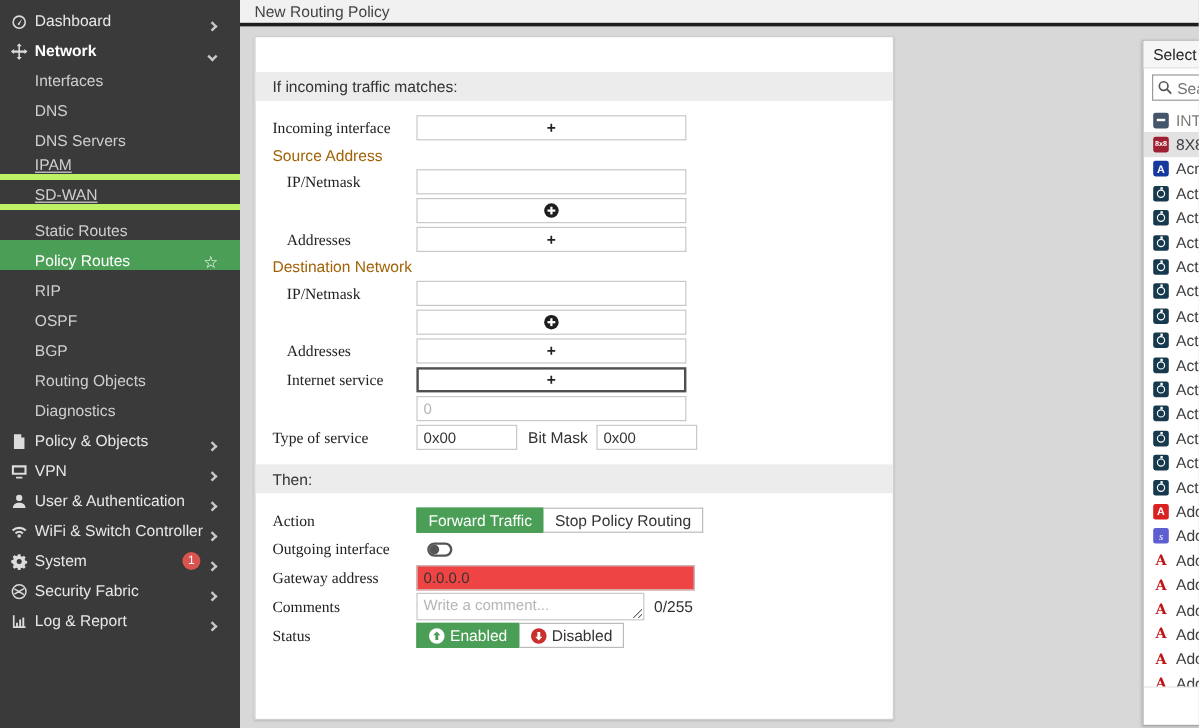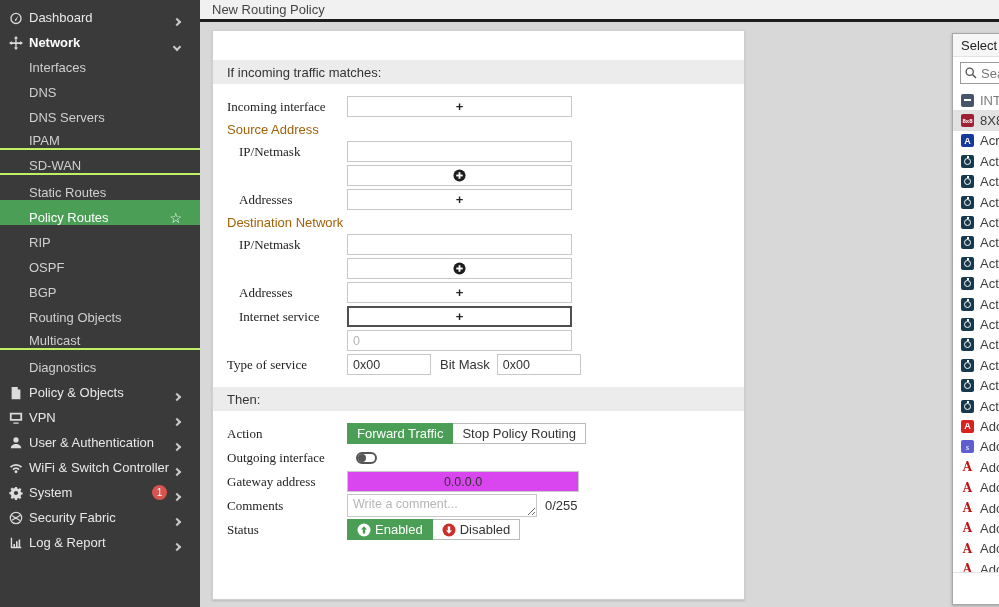--- a/index.html
+++ b/index.html
@@ -11,21 +11,21 @@
   .sidebar { position:absolute; left:0; top:0; width:200px; height:607px; background:#3a3a3a; overflow:hidden;}
   .snav { display:flex; align-items:flex-end; height:25px; padding:0 16px 0 7px; color:#d6d6d6; cursor:pointer; position:relative;}
   .snav .icn { width:17px; height:15px; display:flex; align-items:center; justify-content:center; color:#dcdcdc; flex:0 0 17px; font-size:13px;}
   .snav .lbl { margin-left:5px; white-space:nowrap; overflow:hidden; flex:1 1 auto; font-size:13px;}
   .snav.top .lbl { color:#e8e8e8; }
   .snav.bold .lbl { font-weight:bold; color:#fff; }
   .snav.sub { padding-left:29px; }
   .snav.sub .lbl { margin-left:0; color:#cfcfcf; }
   .snav.selected { background:#4a9e55;gap:12px; }
   .snav.selected .lbl { color:#fff; }
-  .snav.sep-after { border-bottom:2px solid #bef264; }
+  .snav.sep-after { border-bottom:5px solid #bef264;text-decoration:underline; }
   .chev { width:6px; height:6px; border-right:2px solid #c9c9c9; border-bottom:2px solid #c9c9c9; flex:0 0 auto; margin-right:4px;}
   .chev.right { transform:rotate(-45deg); }
   .chev.down { transform:rotate(45deg); }
   .star { color:#fff; font-size:14px; margin-right:2px; line-height:1;}
   .nbadge { background:#d9534f; color:#fff; border-radius:50%; width:15px; height:15px; font-size:10px;
     display:flex; align-items:center; justify-content:center; margin-right:7px; flex:0 0 15px;}
   .snav svg { width:14px; height:14px; fill:currentColor; stroke:none;}
 
   
   .main { position:absolute; left:200px; top:0; right:0; height:607px; background:#d8d8d8;}
@@ -46,21 +46,21 @@
   .plusbox.focused { border:2px solid #4f4f4f; }
   .plusbox .plus::before { content:"+"; }
   .cplus { width:13px; height:13px; }
   .seg { display:flex; }
   .seg .segbtn { height:21px; border:1px solid #bbb; border-left-width:0; background:#fff; display:flex;
      align-items:center; padding:0 9px; cursor:pointer; font-size:13px; color:#333; gap:4px;}
   .seg .segbtn:first-child { border-left-width:1px; }
   .seg .segbtn.sel { background:#4a9e55; color:#fff; border-color:#4a9e55; }
   .toggle { width:21px; height:12px; border:2px solid #555; border-radius:7px; position:relative; background:#fff; cursor:pointer;}
   .toggle .knob { position:absolute; left:0px; top:0px; width:8px; height:8px; border-radius:50%; background:#555;}
-  .inp.gateway { width:232px; background:#d946ef;text-align:center; }
+  .inp.gateway { width:232px; background:#ef4444; }
   .cmt { width:190px; height:23px; border:1px solid #c8c8c8; font-family:inherit; font-size:12.5px; padding:2px 5px;
      resize:both; color:#333;}
   .cmt::placeholder, .inp::placeholder { color:#b5b5b5; }
   .counter { margin-left:8px; font-size:13px; color:#333; }
   .sicn { width:14px; height:14px; }
 
   
   .panel { position:absolute; left:752px; top:33px; width:247px; height:572px; background:#fff;
      border:1px solid #a8a8a8; box-shadow:0 1px 3px rgba(0,0,0,.25); display:flex; flex-direction:column;}
   .phead { height:23px; background:#f6f6f6; display:flex; align-items:center; padding:0 8px; border-bottom:1px solid #e4e4e4;}
@@ -138,23 +138,20 @@
       </div>
       <div class="snav sub">
         <span class="lbl">OSPF</span>
       </div>
       <div class="snav sub">
         <span class="lbl">BGP</span>
       </div>
       <div class="snav sub">
         <span class="lbl">Routing Objects</span>
       </div>
-      <div class="snav sub sep-after">
-        <span class="lbl">Multicast</span>
-      </div>
       <div class="snav sub">
         <span class="lbl">Diagnostics</span>
       </div>
       <div class="snav top">
         <span class="icn">
           <svg viewBox="0 0 16 16">
             <path d="M3 1h7l3 3v11H3zM10 1v3h3z"></path>
           </svg>
         </span>
         <span class="lbl">Policy &amp; Objects</span>

